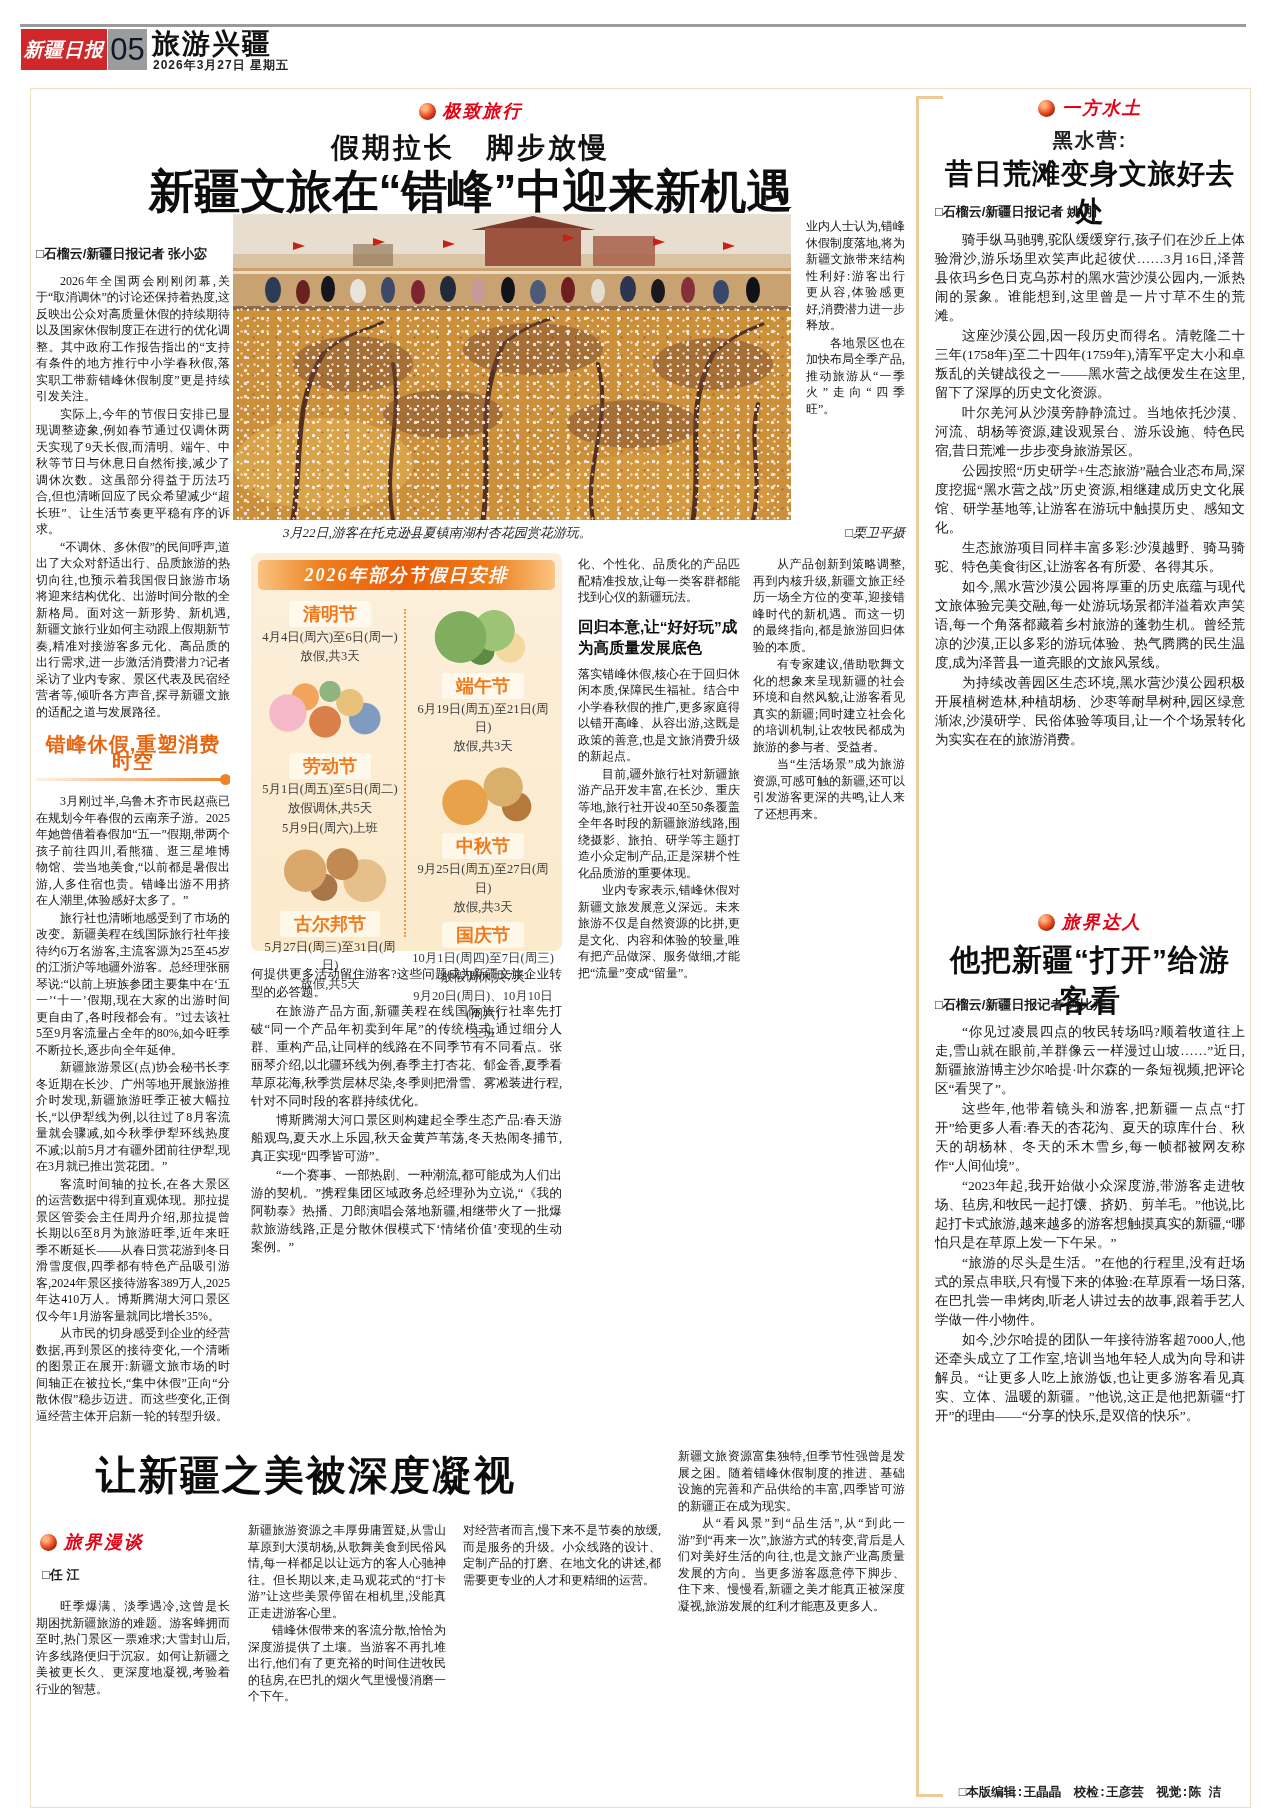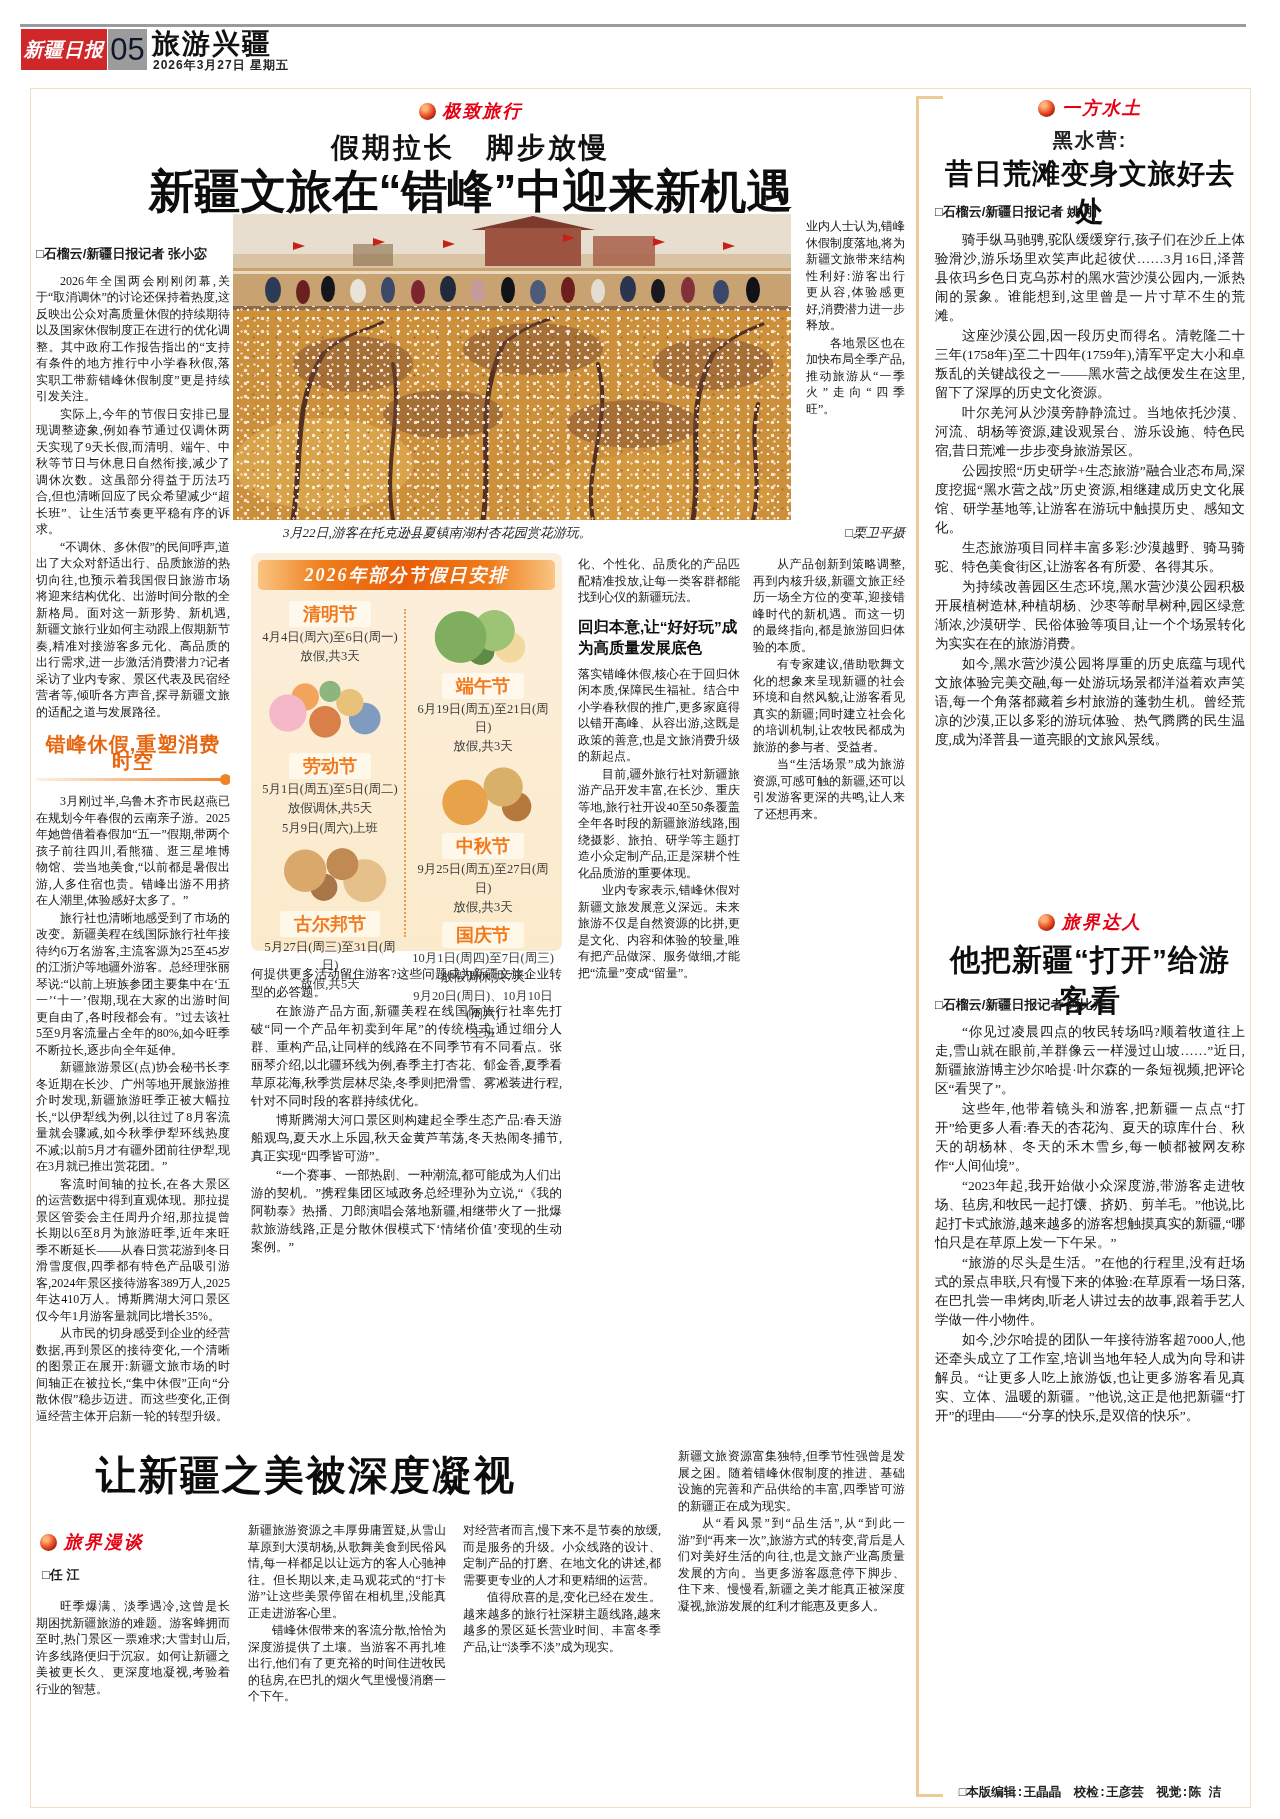--- a/index.html
+++ b/index.html
@@ -329,21 +329,20 @@
 </div>
 <div class="abs bcol f12 cont" style="left:248px;top:1522px;width:198px;height:274px">
   <div>
       <p class="para">新疆旅游资源之丰厚毋庸置疑,从雪山草原到大漠胡杨,从歌舞美食到民俗风情,每一样都足以让远方的客人心驰神往。但长期以来,走马观花式的“打卡游”让这些美景停留在相机里,没能真正走进游客心里。</p>
       <p class="para">错峰休假带来的客流分散,恰恰为深度游提供了土壤。当游客不再扎堆出行,他们有了更充裕的时间住进牧民的毡房,在巴扎的烟火气里慢慢消磨一个下午。</p>
     </div>
 </div>
 <div class="abs bcol f12 cont" style="left:463px;top:1522px;width:198px;height:274px">
   <div>
       <p class="para">对经营者而言,慢下来不是节奏的放缓,而是服务的升级。小众线路的设计、定制产品的打磨、在地文化的讲述,都需要更专业的人才和更精细的运营。</p>
-      <p class="para">值得欣喜的是,变化已经在发生。越来越多的旅行社深耕主题线路,越来越多的景区延长营业时间、丰富冬季产品,让“淡季不淡”成为现实。</p>
     </div>
 </div>
 <div class="abs bcol f12 cont" style="left:678px;top:1448px;width:227px;height:348px">
   <div>
       <p class="para">新疆文旅资源富集独特,但季节性强曾是发展之困。随着错峰休假制度的推进、基础设施的完善和产品供给的丰富,四季皆可游的新疆正在成为现实。</p>
       <p class="para">从“看风景”到“品生活”,从“到此一游”到“再来一次”,旅游方式的转变,背后是人们对美好生活的向往,也是文旅产业高质量发展的方向。当更多游客愿意停下脚步、住下来、慢慢看,新疆之美才能真正被深度凝视,旅游发展的红利才能惠及更多人。</p>
     </div>
 </div>
 
 <div class="abs tagrow" style="left:935px;top:96px;width:310px">
@@ -353,22 +352,22 @@
 <div class="abs sb-kicker" style="left:935px;top:127px;width:310px">黑水营:</div>
 <div class="abs sb-headline" style="left:935px;top:155px;width:310px">昔日荒滩变身文旅好去处</div>
 <div class="abs byline" style="left:935px;top:203px">□石榴云/新疆日报记者 姚 刚</div>
 <div class="abs bcol f135" style="left:935px;top:230px;width:310px;height:666px">
   <div>
       <p class="para">骑手纵马驰骋,驼队缓缓穿行,孩子们在沙丘上体验滑沙,游乐场里欢笑声此起彼伏……3月16日,泽普县依玛乡色日克乌苏村的黑水营沙漠公园内,一派热闹的景象。谁能想到,这里曾是一片寸草不生的荒滩。</p>
       <p class="para">这座沙漠公园,因一段历史而得名。清乾隆二十三年(1758年)至二十四年(1759年),清军平定大小和卓叛乱的关键战役之一——黑水营之战便发生在这里,留下了深厚的历史文化资源。</p>
       <p class="para">叶尔羌河从沙漠旁静静流过。当地依托沙漠、河流、胡杨等资源,建设观景台、游乐设施、特色民宿,昔日荒滩一步步变身旅游景区。</p>
       <p class="para">公园按照“历史研学+生态旅游”融合业态布局,深度挖掘“黑水营之战”历史资源,相继建成历史文化展馆、研学基地等,让游客在游玩中触摸历史、感知文化。</p>
       <p class="para">生态旅游项目同样丰富多彩:沙漠越野、骑马骑驼、特色美食街区,让游客各有所爱、各得其乐。</p>
+      <p class="para">如今,黑水营沙漠公园将厚重的历史底蕴与现代文旅体验完美交融,每一处游玩场景都洋溢着欢声笑语,每一个角落都藏着乡村旅游的蓬勃生机。曾经荒凉的沙漠,正以多彩的游玩体验、热气腾腾的民生温度,成为泽普县一道亮眼的文旅风景线。</p>
       <p class="para">为持续改善园区生态环境,黑水营沙漠公园积极开展植树造林,种植胡杨、沙枣等耐旱树种,园区绿意渐浓,沙漠研学、民俗体验等项目,让一个个场景转化为实实在在的旅游消费。</p>
-      <p class="para">如今,黑水营沙漠公园将厚重的历史底蕴与现代文旅体验完美交融,每一处游玩场景都洋溢着欢声笑语,每一个角落都藏着乡村旅游的蓬勃生机。曾经荒凉的沙漠,正以多彩的游玩体验、热气腾腾的民生温度,成为泽普县一道亮眼的文旅风景线。</p>
     </div>
 </div>
 
 <div class="abs tagrow" style="left:935px;top:910px;width:310px">
   <span class="tagball"></span>
   <span class="tagtext">旅界达人</span>
 </div>
 <div class="abs sb-headline" style="left:935px;top:940px;width:310px;font-size:30px">他把新疆“打开”给游客看</div>
 <div class="abs byline" style="left:935px;top:996px">□石榴云/新疆日报记者 阿比拜</div>
 <div class="abs bcol f135" style="left:935px;top:1022px;width:310px;height:752px">

